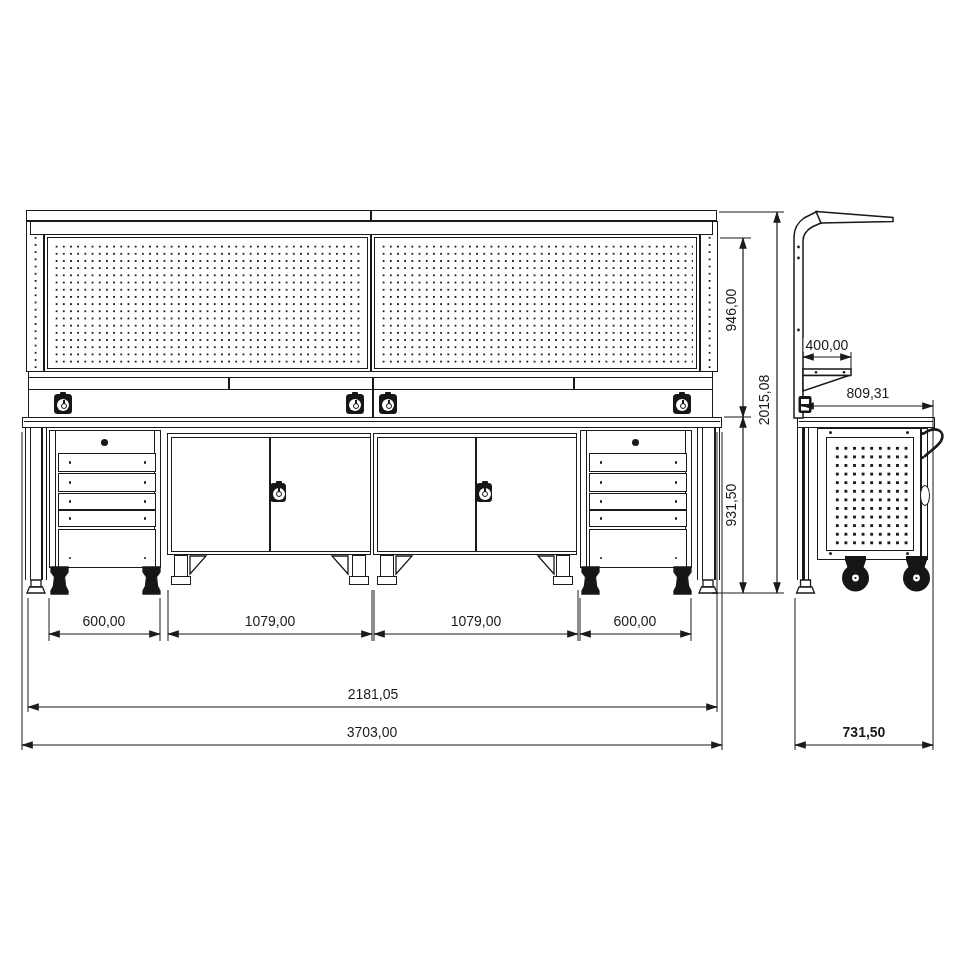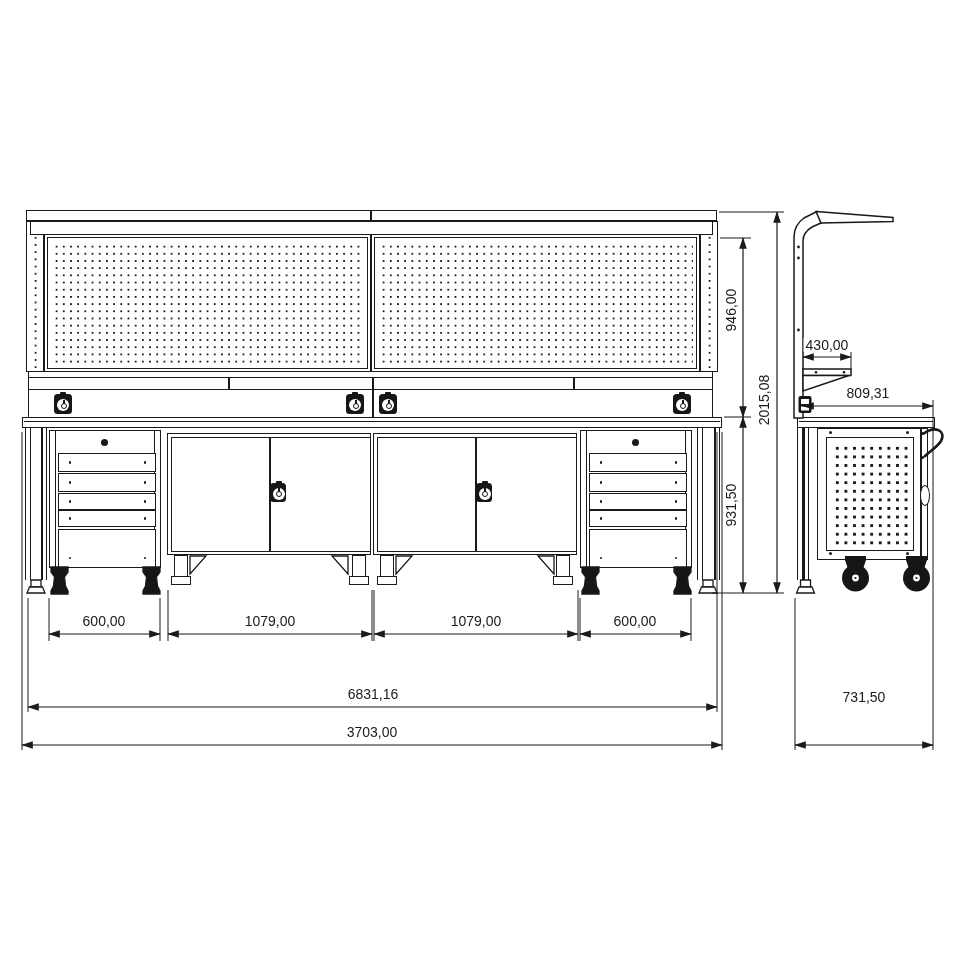--- a/index.html
+++ b/index.html
@@ -257,22 +257,22 @@
       <line x1="743" y1="238" x2="743" y2="417"></line>
       <line x1="743" y1="417" x2="743" y2="593"></line>
       <line x1="777" y1="212" x2="777" y2="593"></line>
     </g>
   </svg>
 
   <span class="dim-label" style="left:104px;top:621px;">600,00</span>
   <span class="dim-label" style="left:270px;top:621px;">1079,00</span>
   <span class="dim-label" style="left:476px;top:621px;">1079,00</span>
   <span class="dim-label" style="left:635px;top:621px;">600,00</span>
-  <span class="dim-label" style="left:373px;top:694px;">6831,16</span>
+  <span class="dim-label" style="left:373px;top:694px;">2181,05</span>
   <span class="dim-label" style="left:372px;top:732px;">3703,00</span>
-  <span class="dim-label" style="left:864px;top:697px;">731,50</span>
-  <span class="dim-label" style="left:827px;top:345px;">430,00</span>
+  <span class="dim-label" style="left:864px;top:732px;font-weight:bold;">731,50</span>
+  <span class="dim-label" style="left:827px;top:345px;">400,00</span>
   <span class="dim-label" style="left:868px;top:393px;">809,31</span>
   <span class="dim-label vert" style="left:731px;top:310px;">946,00</span>
   <span class="dim-label vert" style="left:731px;top:505px;">931,50</span>
   <span class="dim-label vert" style="left:764px;top:400px;">2015,08</span>
 
 </div>
 
 </body></html>

